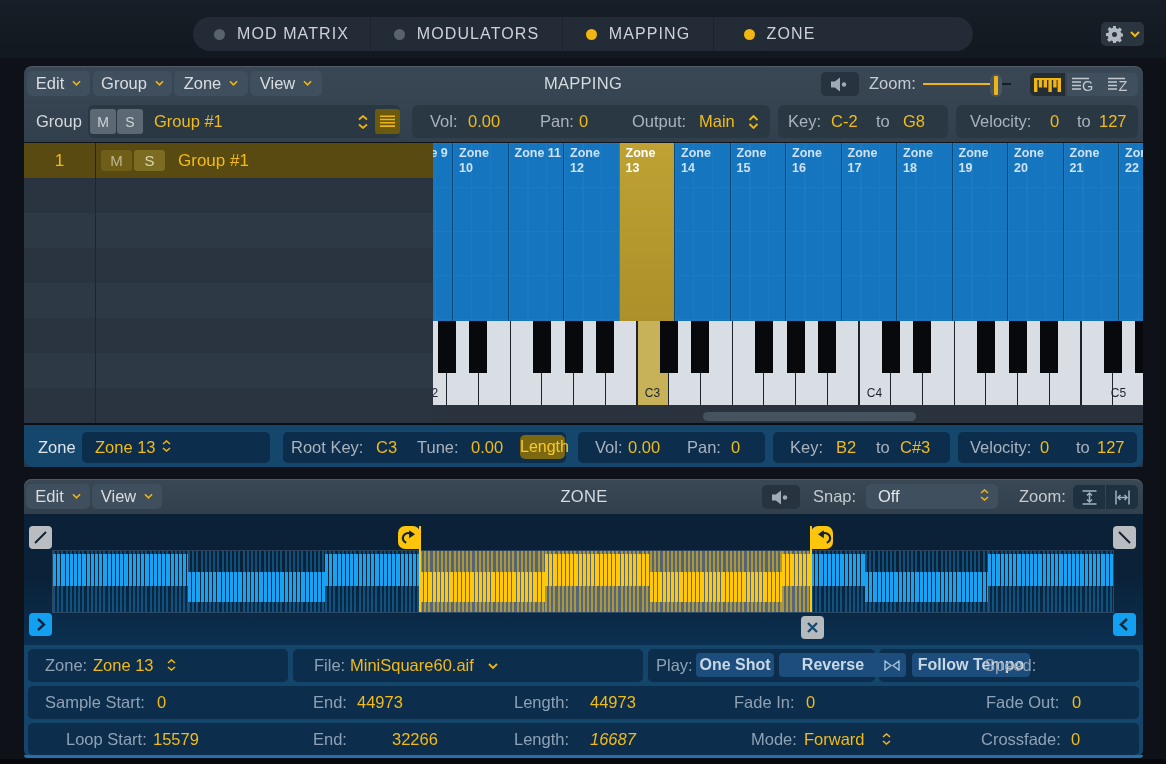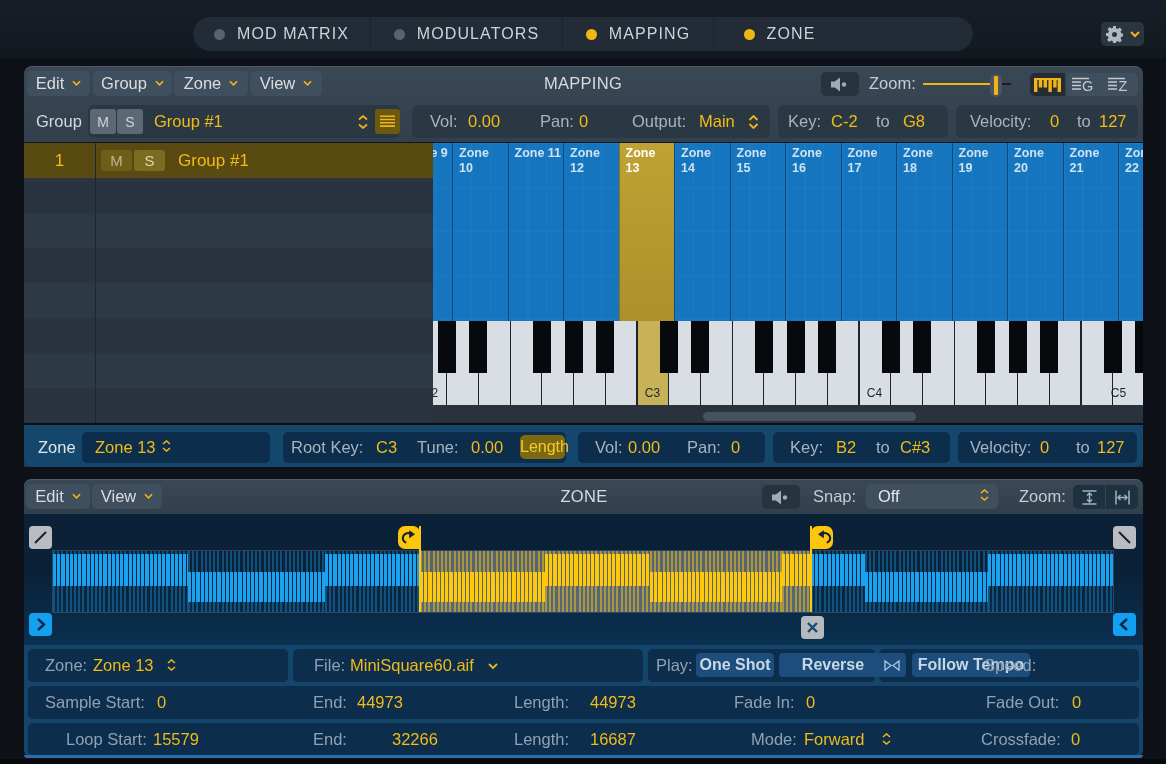--- a/index.html
+++ b/index.html
@@ -401,21 +401,21 @@
   <div class="t" style="left:710px;top:207px;line-height:33px;color:#8fa2b5;">Fade In:</div>
   <div class="t val" style="left:782px;top:207px;line-height:33px;">0</div>
   <div class="t" style="left:962px;top:207px;line-height:33px;color:#8fa2b5;">Fade Out:</div>
   <div class="t val" style="left:1048px;top:207px;line-height:33px;">0</div>
 
   <div class="t" style="left:42px;top:244px;line-height:32px;color:#8fa2b5;">Loop Start:</div>
   <div class="t val" style="left:129px;top:244px;line-height:32px;">15579</div>
   <div class="t" style="left:289px;top:244px;line-height:32px;color:#8fa2b5;">End:</div>
   <div class="t val" style="left:344px;top:244px;line-height:32px;margin-left:24px;">32266</div>
   <div class="t" style="left:490px;top:244px;line-height:32px;color:#8fa2b5;">Length:</div>
-  <div class="t val" style="left:566px;top:244px;line-height:32px;">16687</div>
+  <div class="t val" style="left:566px;top:244px;line-height:32px;font-style:italic;">16687</div>
   <div class="t" style="left:727px;top:244px;line-height:32px;color:#8fa2b5;">Mode:</div>
   <div class="t val" style="left:780px;top:244px;line-height:32px;">Forward</div>
   <svg class="abs" style="left:858px;top:254px;" width="9" height="12" viewBox="0 0 9 12">
       <path d="M1 4L4.5 1 8 4M1 8L4.5 11 8 8" stroke="#f0b414" stroke-width="1.6" fill="none"></path>
     </svg>
   <div class="t" style="left:957px;top:244px;line-height:32px;color:#8fa2b5;">Crossfade:</div>
   <div class="t val" style="left:1047px;top:244px;line-height:32px;">0</div>
 </div>
 
 <div class="abs" style="left:0;top:759px;width:1166px;height:5px;background:#07090c;"></div>

